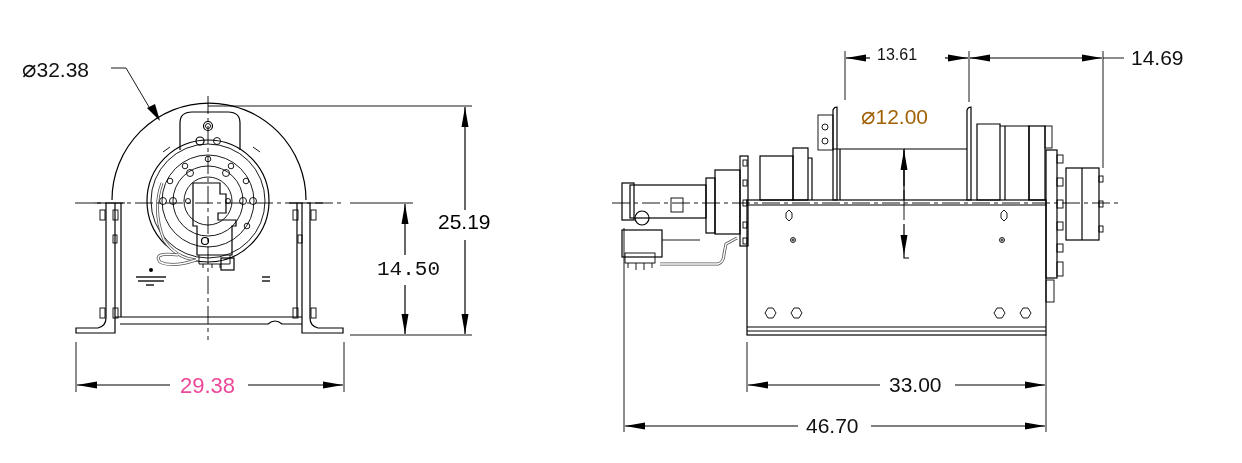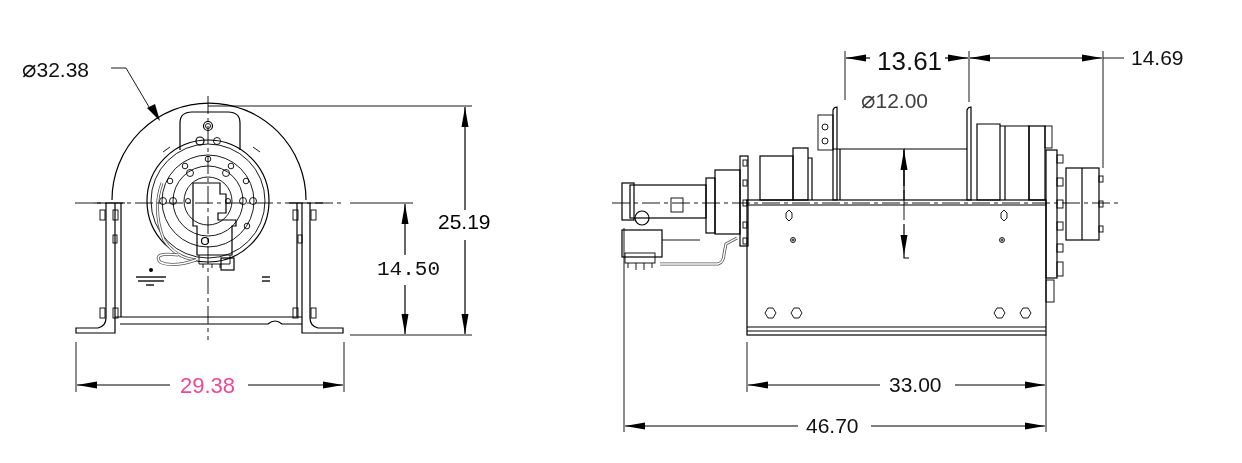--- a/index.html
+++ b/index.html
@@ -217,19 +217,19 @@
   </g>
 </svg>
 
 <div style="position:absolute;left:22px;top:55px;font-size:21px;color:#111;white-space:nowrap;">
   <span style="font-size:24px;font-weight:300;">⌀</span><span>32.38</span>
 </div>
 <div style="position:absolute;left:438px;top:210px;font-size:21px;color:#000000;">25.19</div>
 <div style="position:absolute;left:377px;top:258px;font-size:21px;color:#111;font-family:Liberation Mono, monospace;">14.50</div>
 <div style="position:absolute;left:180px;top:373px;font-size:22px;color:#ec4899;">29.38</div>
 
-<div style="position:absolute;left:877px;top:46px;font-size:26px;color:#111;">13.61</div>
+<div style="position:absolute;left:877px;top:46px;font-size:16px;color:#111;">13.61</div>
 <div style="position:absolute;left:1131px;top:46px;font-size:21px;color:#111;text-align:right;">14.69</div>
-<div style="position:absolute;left:861px;top:86px;font-size:21px;color:#404040;white-space:nowrap;">
+<div style="position:absolute;left:861px;top:102px;font-size:21px;color:#a16207;white-space:nowrap;">
   <span style="font-size:24px;font-weight:300;">⌀</span><span>12.00</span>
 </div>
 <div style="position:absolute;left:889px;top:373px;font-size:21px;color:#111;text-align:right;">33.00</div>
 <div style="position:absolute;left:806px;top:414px;font-size:21px;color:#111;text-align:right;">46.70</div>
 
 </body></html>

